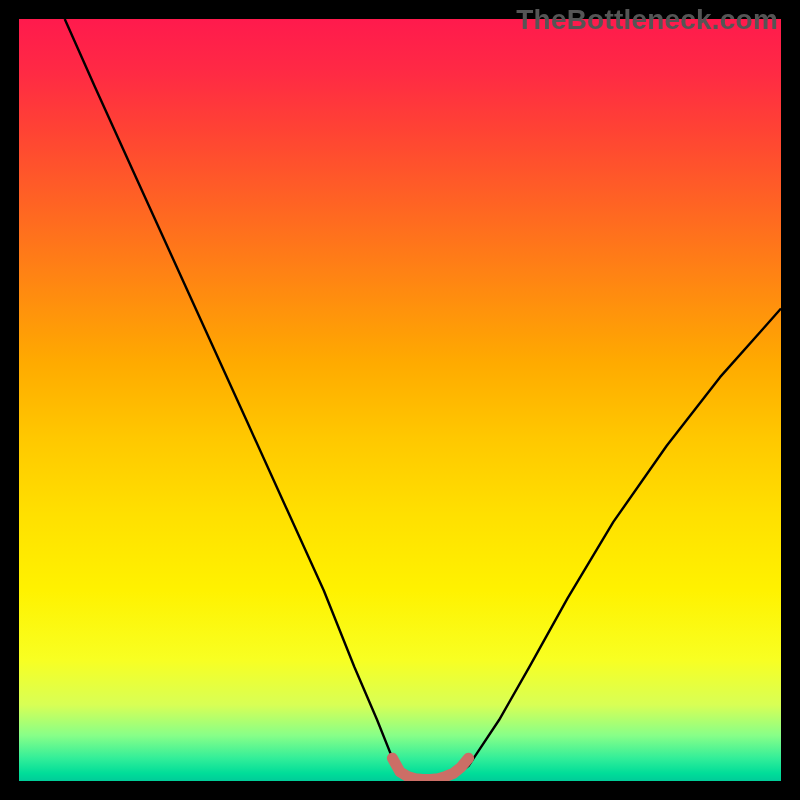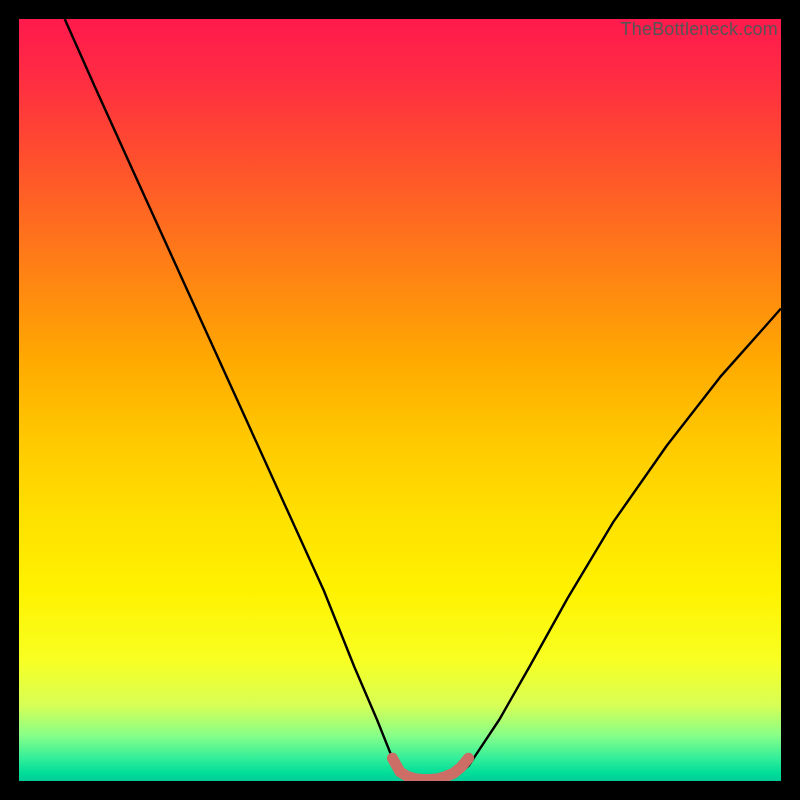--- a/index.html
+++ b/index.html
@@ -44,25 +44,25 @@
   }
   svg.curves {
     position: absolute;
     left: 0;
     top: 0;
     width: 762px;
     height: 762px;
   }
   .watermark {
     position: absolute;
-    top: 19px;
+    top: 4px;
     right: 22px;
     color: #555555;
-    font-size: 18px;
-    font-weight: 400;
+    font-size: 28px;
+    font-weight: 700;
     letter-spacing: 0.2px;
     user-select: none;
   }
 </style>
 </head>
 <body>
 
 <div class="chart-container">
   <div class="plot-area">
     <svg class="curves" viewBox="0 0 762 762" preserveAspectRatio="none">

